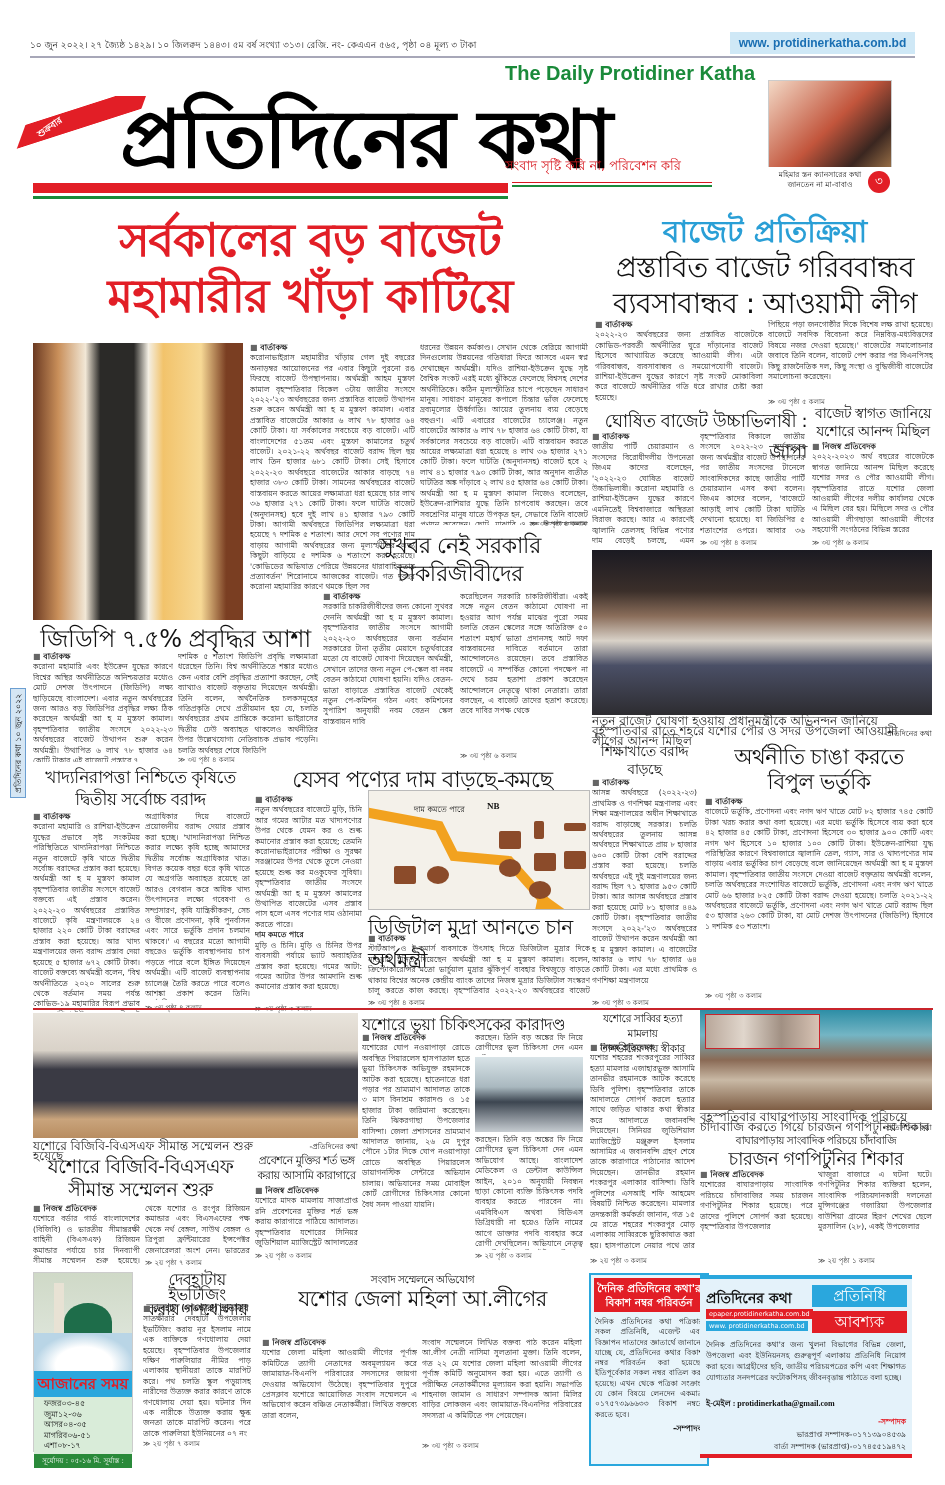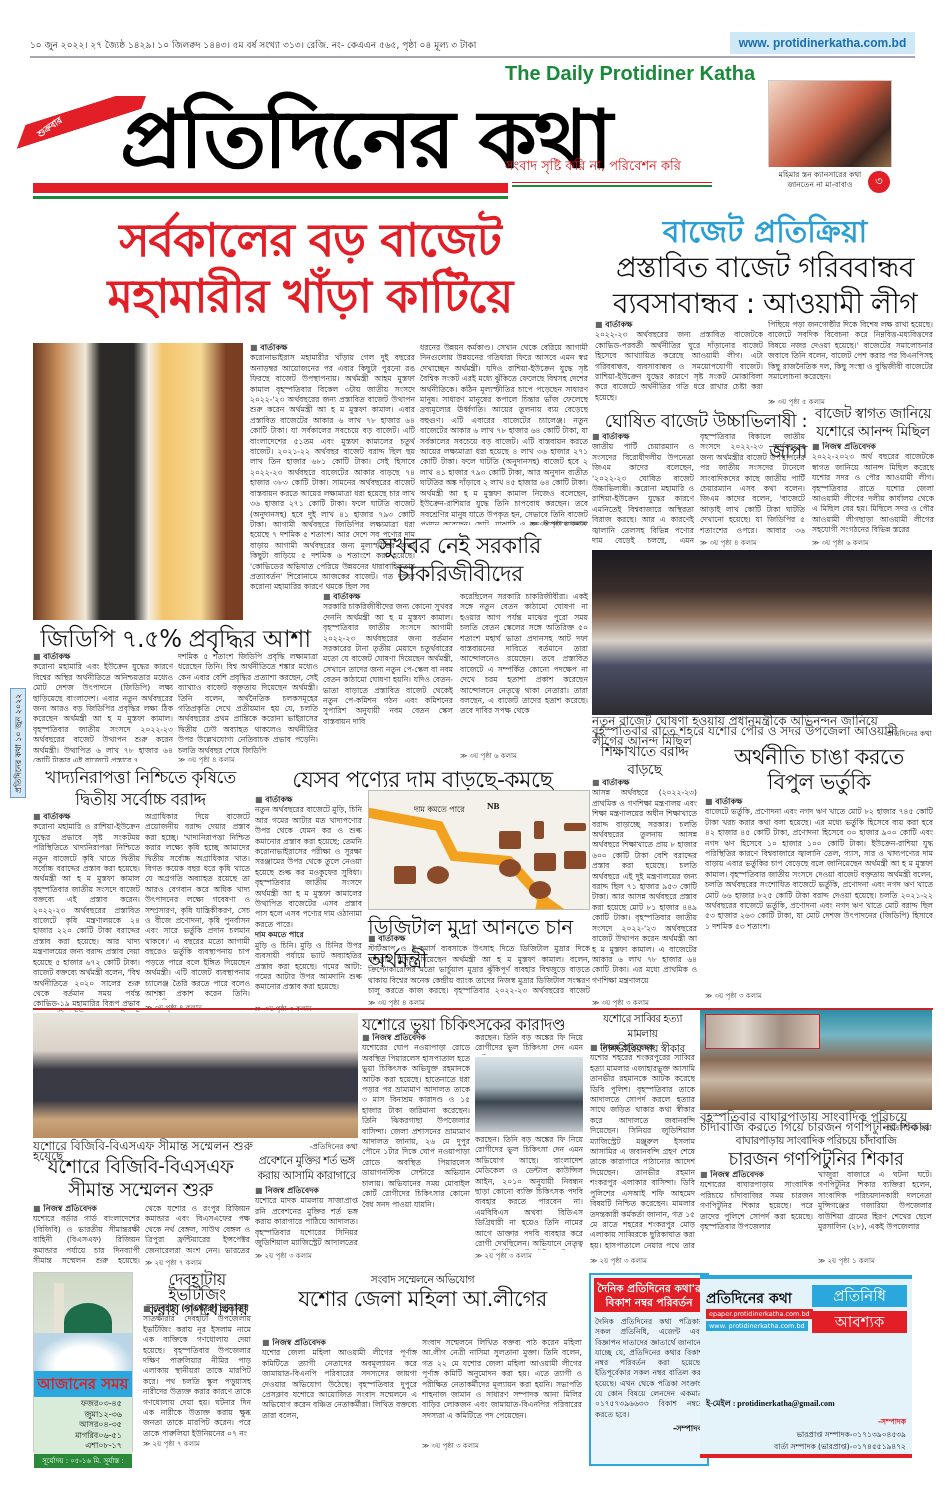--- a/index.html
+++ b/index.html
@@ -32,21 +32,21 @@
 .credit{font-size:7.5px;text-align:right}
 .redrule{height:2px;background:#c8242b}
 .vert-strip{left:10px;top:688px;width:16px;height:110px;background:#d5e6f4;border:1px solid #6b9ed1;font-size:8px;writing-mode:vertical-rl;transform:rotate(180deg);display:flex;align-items:center;justify-content:center}
 .azan{left:33px;top:1272px;width:100px;height:180px;border:1px solid #ccc}
 .azan-img{height:98px;background:linear-gradient(#cfd9c7,#e4eae2);position:relative;overflow:hidden}
 .dome{position:absolute;left:30px;top:30px;width:48px;height:38px;background:#1e6d4a;border-radius:50% 50% 0 0}
 .minaret{position:absolute;left:20px;top:10px;width:10px;height:60px;background:#e8e2d4}
 .cloud{position:absolute;left:0;top:60px;width:100px;height:40px;background:radial-gradient(ellipse at 50% 80%,#fff 40%,#b9d5e6 70%)}
 .azan-title{height:26px;background:#2aa7dd;color:#e21e26;font-size:15px;font-weight:bold;text-align:center;line-height:26px}
 .azan-table{background:#d9ecd9;padding:2px 10px;font-size:8px;line-height:10.5px}
-.azan-row{display:flex;justify-content:flex-end}
+.azan-row{display:flex;justify-content:flex-start}
 .azan-foot{background:#2a8a3a;color:#fff;font-size:7px;text-align:center;height:14px;line-height:14px}
 .bkash{left:589px;top:1273px;width:120px;height:193px;border:2px solid #2aa7dd;background:#e9f5fb}
 .bkash-title{background:#e21e26;color:#fff;font-size:10.5px;font-weight:bold;text-align:center;line-height:14px;padding:3px 2px;margin:3px}
 .bkash-body{font-size:7.5px;line-height:10.3px;padding:2px 4px;text-align:justify}
 .rep{left:700px;top:1275px;width:212px;height:183px;background:#e4f2fa;border-top:4px solid #2aa7dd;border-bottom:4px solid #e21e26}
 .rep-logo{left:6px;top:8px;font:bold 14px "DejaVu Serif",serif}
 .rep-url{left:6px;font-size:6.5px;color:#fff;padding:1px 3px}
 .rep-tag1{left:112px;top:6px;width:95px;height:22px;background:#2aa7dd;color:#fff;font-size:15px;text-align:center;line-height:22px}
 .rep-tag2{left:112px;top:32px;width:95px;height:22px;background:#e21e26;color:#fff;font-size:15px;text-align:center;line-height:22px}
 .rep-body{left:6px;top:60px;width:200px;font-size:7.5px;line-height:11px;text-align:justify}
@@ -343,17 +343,18 @@
   <div class="bkash-body">দৈনিক প্রতিদিনের কথা পত্রিকার সকল প্রতিনিধি, এজেন্ট এবং বিজ্ঞাপন দাতাদের জ্ঞাতার্থে জানানো যাচ্ছে যে, প্রতিদিনের কথার বিকাশ নম্বর পরিবর্তন করা হয়েছে। ইতিপূর্বেকার সকল নম্বর বাতিল করা হয়েছে। এখন থেকে পত্রিকা সংক্রান্ত যে কোন বিষয়ে লেনদেন একমাত্র ০১৭৫৭৩৯৬৬৩৩ বিকাশ নম্বরে করতে হবে।</div>
   <div style="text-align:right;font-size:8px;font-weight:bold;padding-right:4px">-সম্পাদক</div>
 </div>
 
 <div class="abs rep">
   <div class="abs rep-logo">প্রতিদিনের কথা</div>
   <div class="abs rep-url" style="top:30px;background:#e21e26">epaper.protidinerkatha.com.bd</div>
   <div class="abs rep-url" style="top:42px;background:#2aa7dd">www. protidinerkatha.com.bd</div>
   <div class="abs rep-tag1">প্রতিনিধি</div>
   <div class="abs rep-tag2">আবশ্যক</div>
+  <div class="abs rep-body">দৈনিক প্রতিদিনের কথা'র জন্য খুলনা বিভাগের বিভিন্ন জেলা, উপজেলা এবং ইউনিয়নসহ গুরুত্বপূর্ণ এলাকায় প্রতিনিধি নিয়োগ করা হবে। আগ্রহীদের ছবি, জাতীয় পরিচয়পত্রের কপি এবং শিক্ষাগত যোগ্যতার সনদপত্রের ফটোকপিসহ জীবনবৃত্তান্ত পাঠাতে বলা হচ্ছে।</div>
   <div class="abs rep-email">ই-মেইল : protidinerkatha@gmail.com</div>
   <div class="abs rep-sign" style="top:137px;color:#e21e26;font-weight:bold">-সম্পাদক</div>
   <div class="abs rep-sign" style="top:150px">ভারপ্রাপ্ত সম্পাদক-০১৭১৩৯০৪৫৩৯</div>
   <div class="abs rep-sign" style="top:162px">বার্তা সম্পাদক (ভারপ্রাপ্ত)-০১৭৪৫৫১৯৪৭২</div>
 </div>
 
 </body></html>

